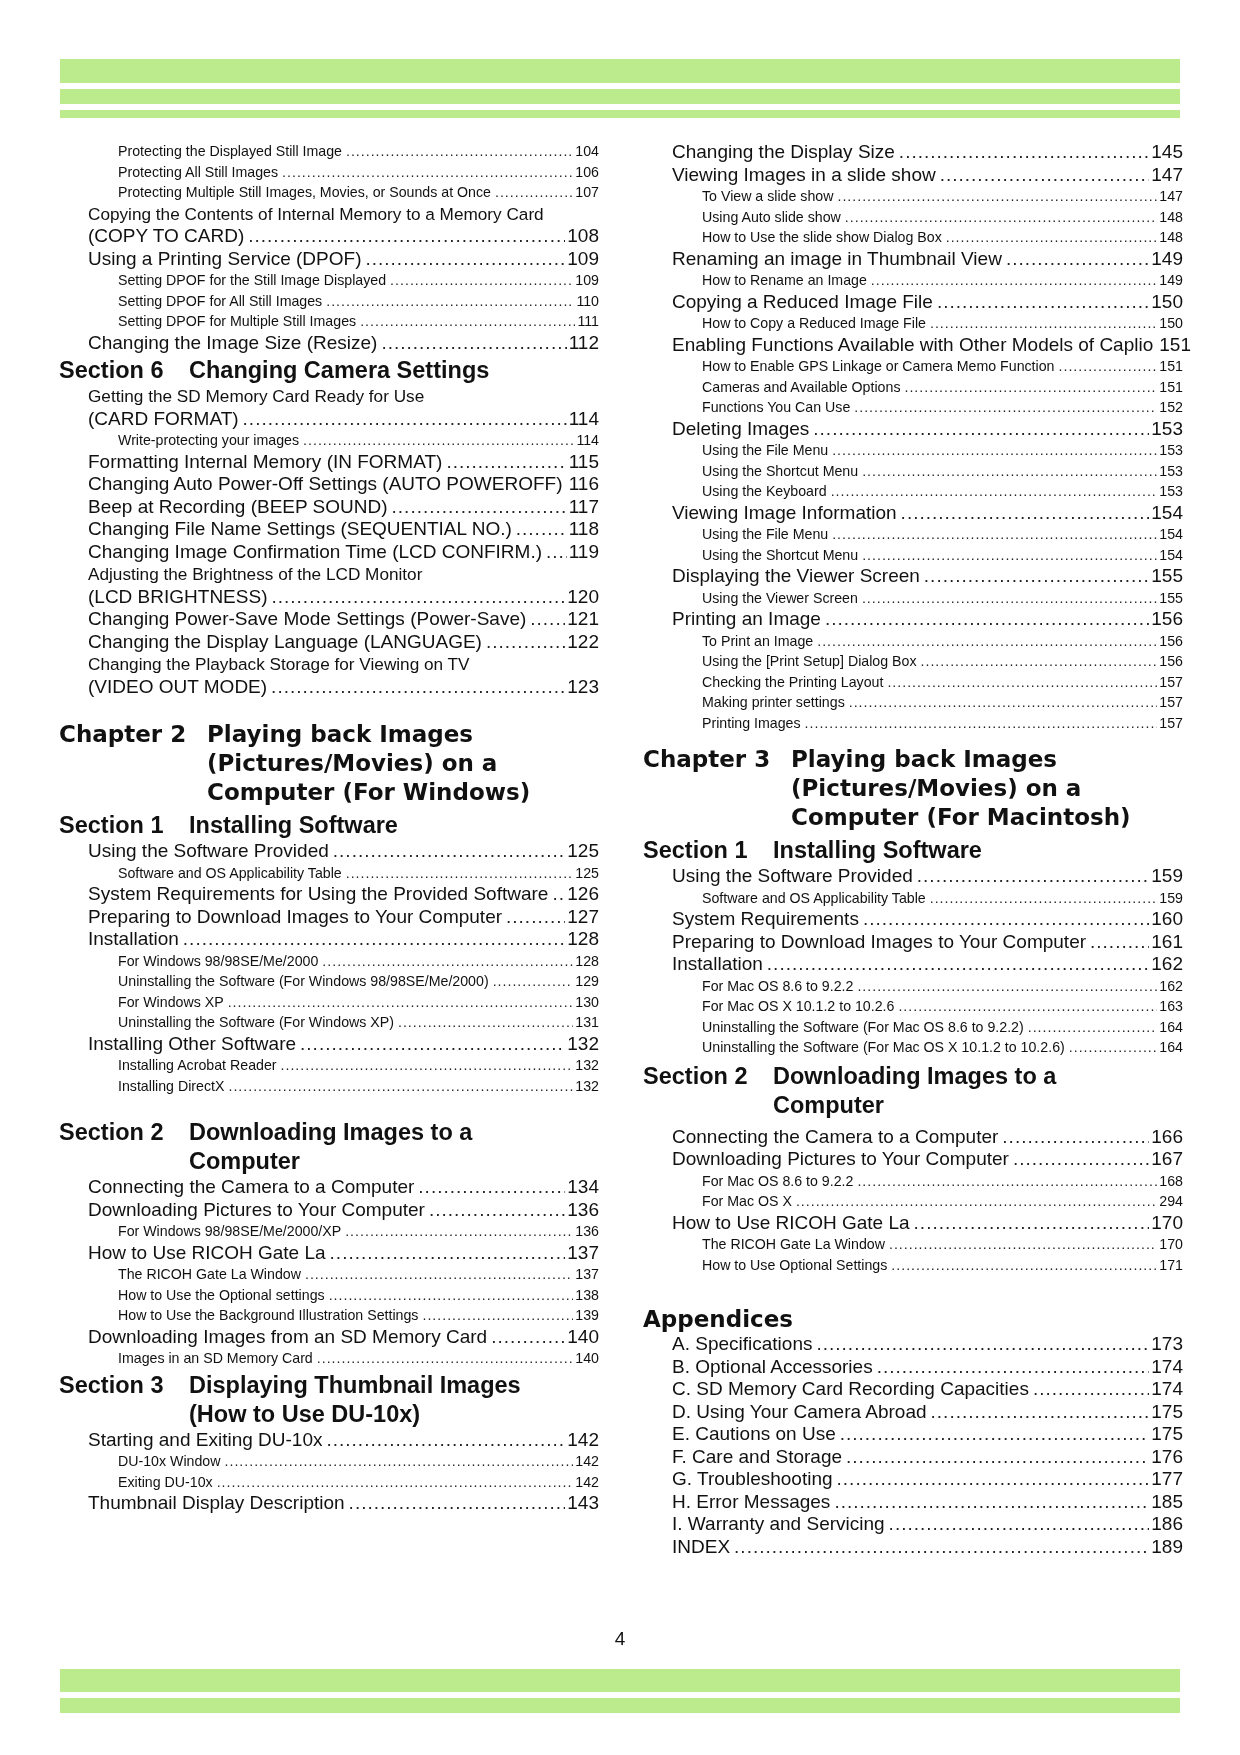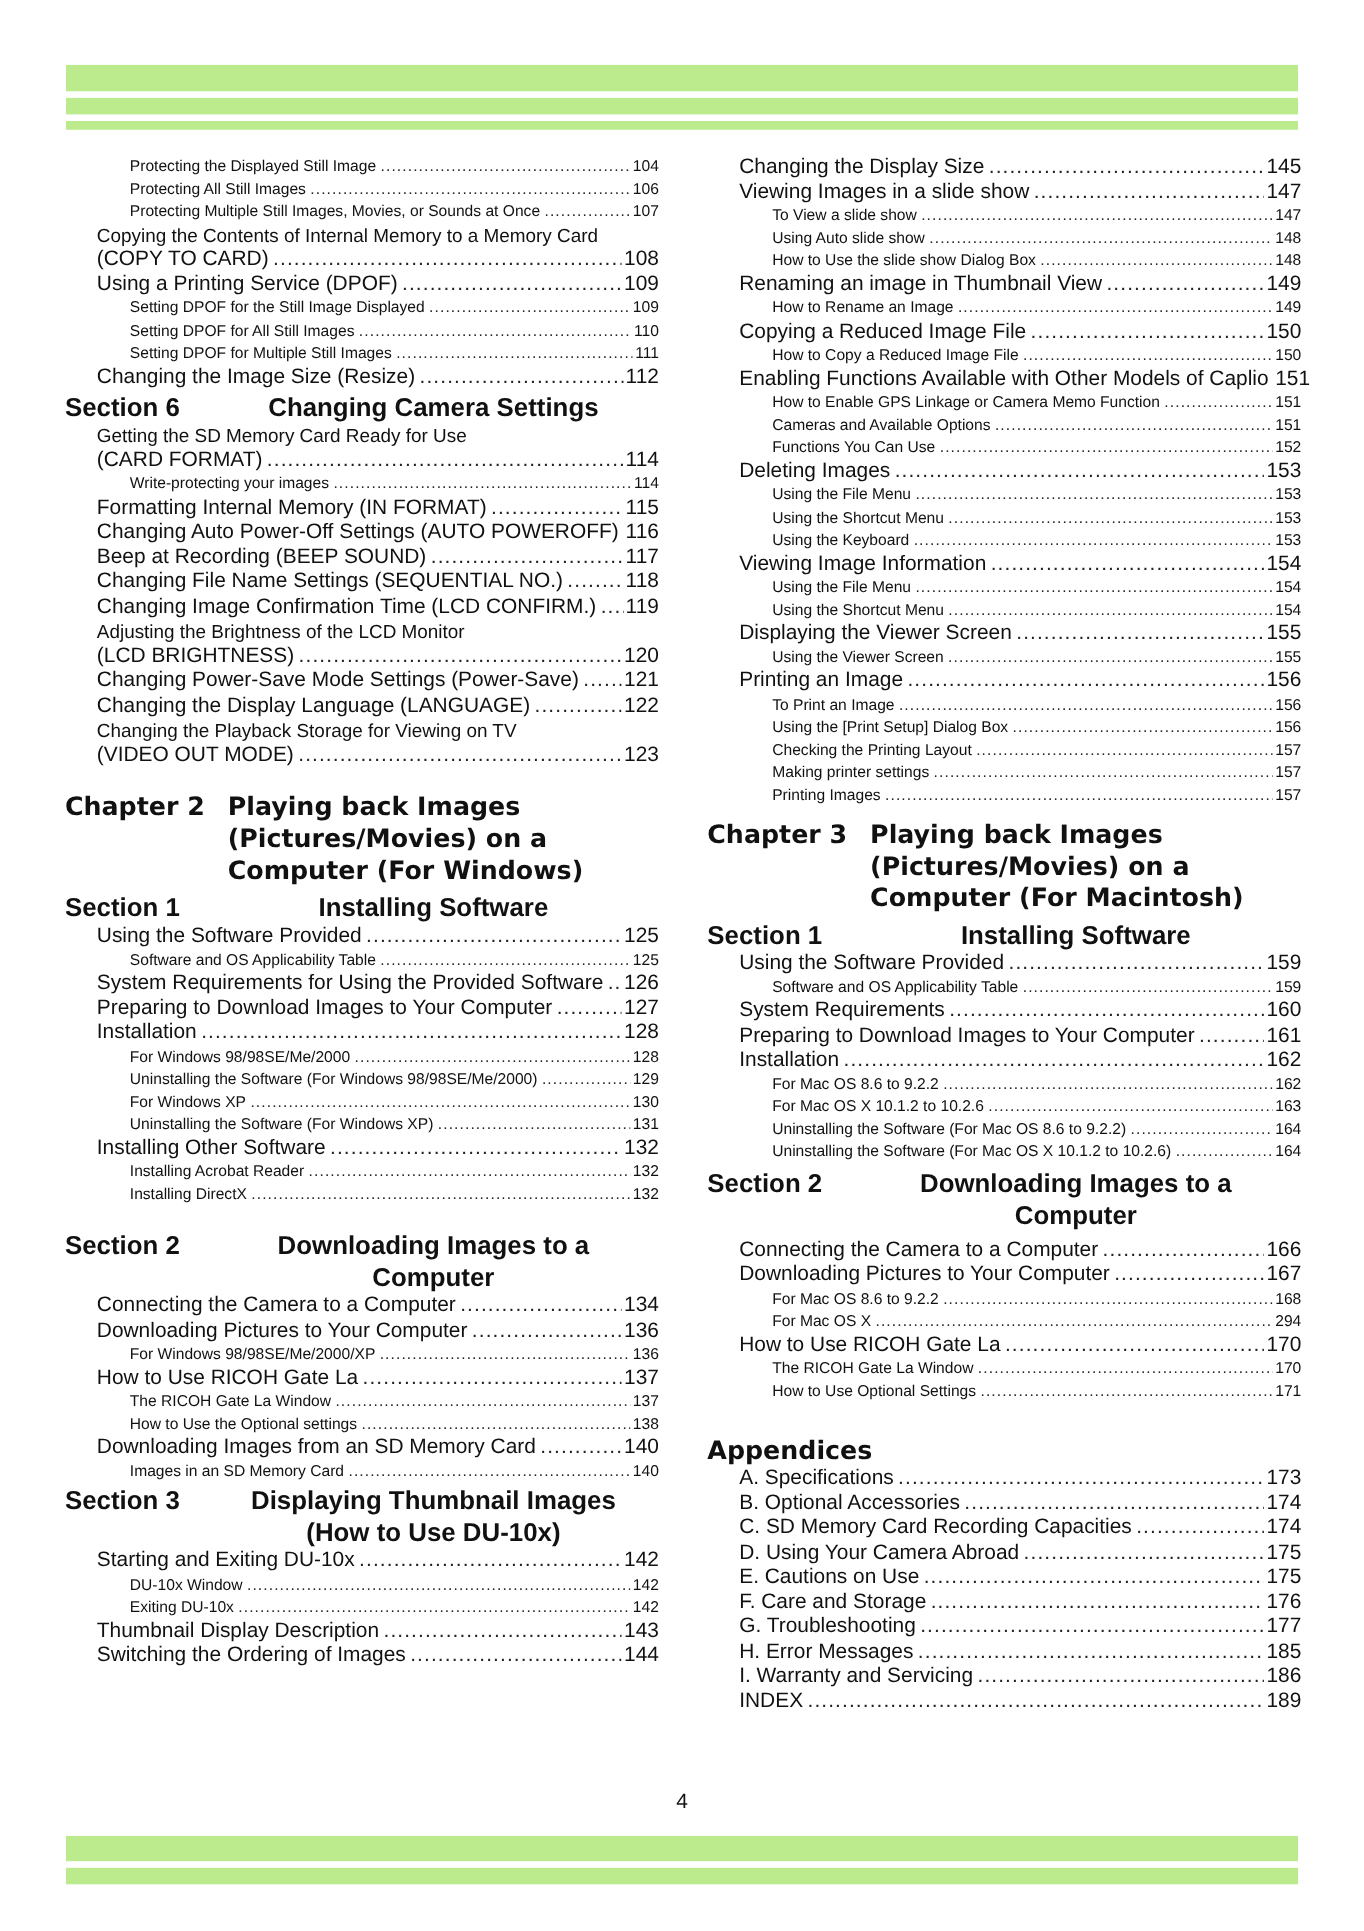--- a/index.html
+++ b/index.html
@@ -12,21 +12,21 @@
   .entry { display:flex; align-items:baseline; white-space:nowrap; }
   .entry .t { flex:0 0 auto; padding-right:4px; }
   .entry .d { flex:1 1 auto; overflow:hidden; color:#222; letter-spacing:1px; }
   .entry .d::before { content:"........................................................................................................................................................................"; }
   .entry .p { flex:0 0 auto; padding-left:2px; }
   .l1 { font-size:19px; line-height:22.5px; padding-left:29px; }
   .l2 { font-size:14.2px; line-height:20.5px; padding-left:59px;justify-content:center; }
   .plain { font-size:17.2px; line-height:22.5px; padding-left:29px; }
   .sec { font-weight:bold; font-size:23.5px; line-height:29px; display:flex; }
   .sec .n { width:130px; flex:0 0 auto; }
-  .sec .h { flex:1 1 auto;text-align:center; }
+  .sec .h { flex:1 1 auto; }
   .chap { font-family:"DejaVu Sans", sans-serif; font-weight:bold; font-size:23px;
           line-height:29px; display:flex; }
   .chap .n { width:148px; flex:0 0 auto; }
   .app { font-family:"DejaVu Sans", sans-serif; font-weight:bold; font-size:23px; line-height:28px; }
   .pagenum { position:absolute; top:1628px; left:0; width:1240px; text-align:center;
              font-family:"Liberation Sans Narrow","Liberation Sans", sans-serif; font-size:19px; }
 </style>
 </head>
 <body>
 
@@ -258,20 +258,25 @@
       <div class="entry l2">
         <span class="t">The RICOH Gate La Window</span>
         <span class="d"></span>
         <span class="p">137</span>
       </div>
       <div class="entry l2">
         <span class="t">How to Use the Optional settings</span>
         <span class="d"></span>
         <span class="p">138</span>
       </div>
+      <div class="entry l2">
+        <span class="t">How to Use the Background Illustration Settings</span>
+        <span class="d"></span>
+        <span class="p">139</span>
+      </div>
       <div class="entry l1">
         <span class="t">Downloading Images from an SD Memory Card</span>
         <span class="d"></span>
         <span class="p">140</span>
       </div>
       <div class="entry l2">
         <span class="t">Images in an SD Memory Card</span>
         <span class="d"></span>
         <span class="p">140</span>
       </div>
@@ -297,25 +302,20 @@
       </div>
       <div class="entry l2">
         <span class="t">Exiting DU-10x</span>
         <span class="d"></span>
         <span class="p">142</span>
       </div>
       <div class="entry l1">
         <span class="t">Thumbnail Display Description</span>
         <span class="d"></span>
         <span class="p">143</span>
-      </div>
-      <div class="entry l1">
-        <span class="t">Switching the Ordering of Images</span>
-        <span class="d"></span>
-        <span class="p">144</span>
       </div>
     </div>
 </div>
 
 <div class="col right">
   <div>
       <div class="entry l1">
         <span class="t">Changing the Display Size</span>
         <span class="d"></span>
         <span class="p">145</span>

